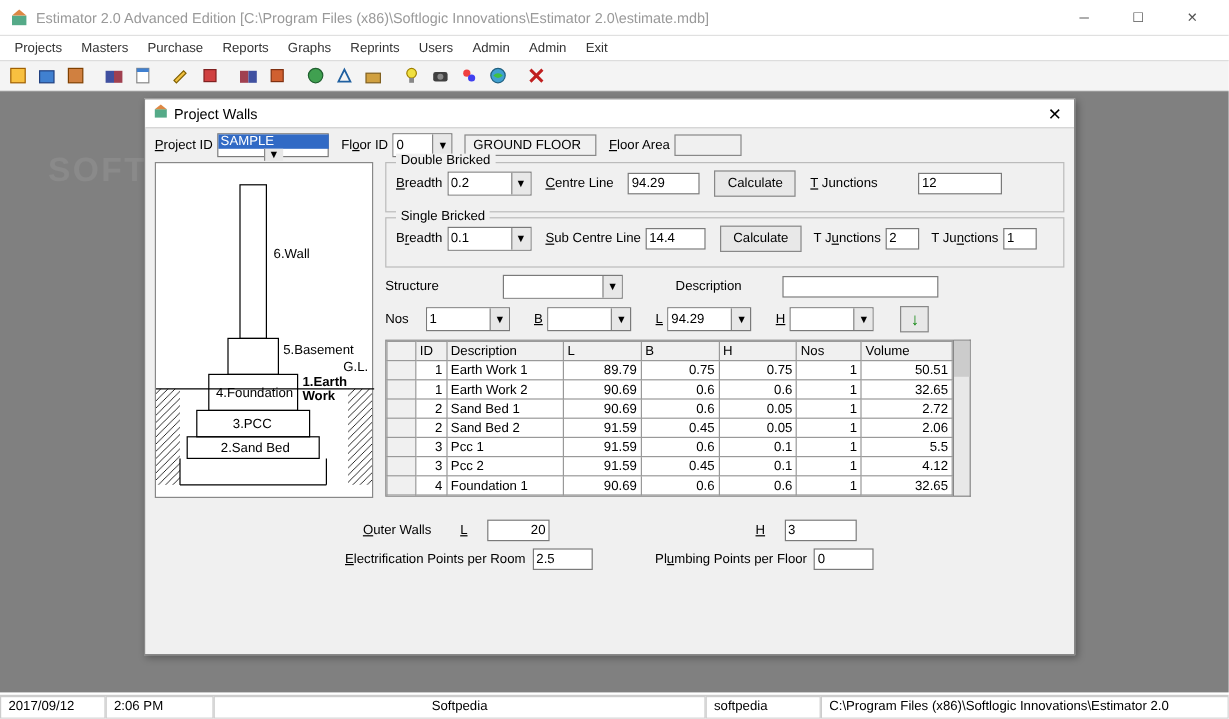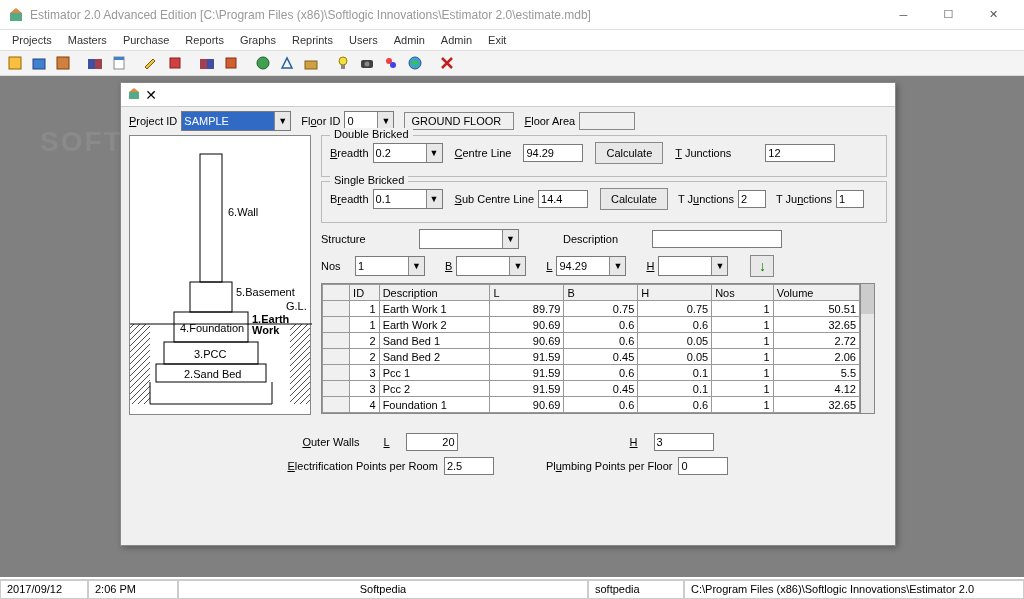--- a/index.html
+++ b/index.html
@@ -183,27 +183,28 @@
 
 <div class="mdi">
   <div class="watermark">SOFTPEDIA</div>
 
   <div class="dialog">
     <div class="dlg-title">
       <span><svg width="14" height="14">
             <rect x="2" y="5" width="10" height="7" fill="#5a8"></rect>
             <polygon points="2,5 7,1 12,5" fill="#d84"></polygon>
           </svg></span>
+      <span class="dt-text" style="margin-left:4px;">Project Walls</span>
       <span class="dt-close">✕</span>
     </div>
     <div class="dlg-body">
 
       <div class="row">
         <span class="lbl"><u>P</u>roject ID</span>
-        <div class="combo" style="width:110px;">
+        <div class="combo" style="width:93px;flex-direction:column;">
           <input type="text" style="width: 92px; background: rgb(49, 106, 197); color: rgb(255, 255, 255);" value="SAMPLE">
           <span class="cbtn">▼</span>
         </div>
         <span class="lbl" style="margin-left:6px;">Fl<u>o</u>or ID</span>
         <div class="combo" style="width:50px;">
           <input type="text" style="width: 32px;" value="0">
           <span class="cbtn">▼</span>
         </div>
         <span class="readonly" style="width:110px;margin-left:6px;">GROUND FLOOR</span>
         <span class="lbl" style="margin-left:6px;"><u>F</u>loor Area</span>
@@ -301,21 +302,21 @@
           </div>
           <span class="lbl" style="margin-left:16px;"><u>H</u></span>
           <div class="combo" style="width:70px;">
             <input type="text" style="width: 52px;" value="">
             <span class="cbtn">▼</span>
           </div>
           <span class="downarrow" style="margin-left:18px;">↓</span>
         </div>
 
         <div class="grid-wrap" style="margin-top:6px;">
-          <div class="grid" id="grid" style="width:540px;">
+          <div class="grid" id="grid" style="width:474px;">
               <table>
                 <tbody>
                   <tr>
                     <th style="width:22px;"></th>
                     <th style="width:24px;">ID</th>
                     <th style="width:90px;">Description</th>
                     <th style="width:60px;">L</th>
                     <th style="width:60px;">B</th>
                     <th style="width:60px;">H</th>
                     <th style="width:50px;">Nos</th>

